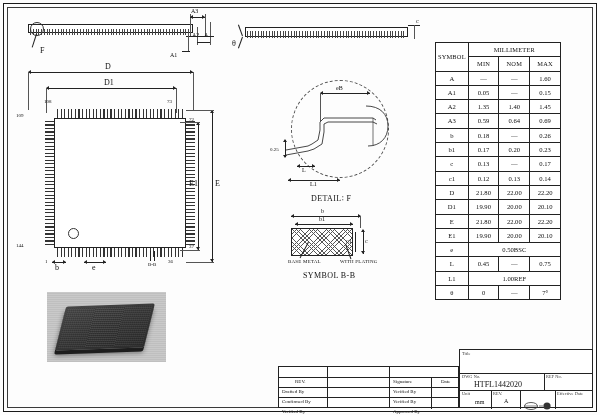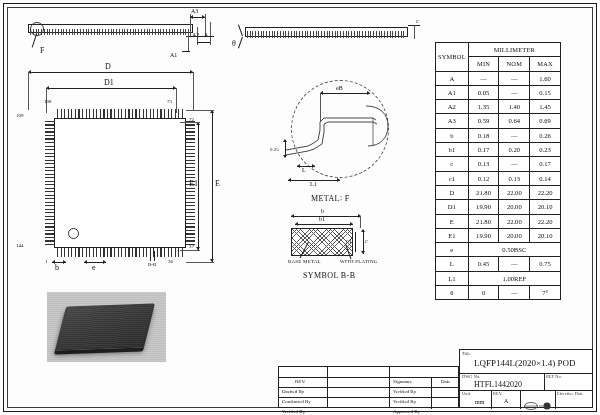--- a/index.html
+++ b/index.html
@@ -467,21 +467,21 @@
     <div class="dim-arrow ar-d" style="left:283px;top:155px;"></div>
 
     <div class="hl" style="left:297px;top:166px;width:18px;"></div>
     <div class="dim-arrow ar-l" style="left:297px;top:164px;"></div>
     <div class="dim-arrow ar-r" style="left:312px;top:164px;"></div>
     <div class="lbl lbl-sm" style="left:302px;top:167px;">L</div>
     <div class="hl" style="left:288px;top:180px;width:52px;"></div>
     <div class="dim-arrow ar-l" style="left:288px;top:178px;"></div>
     <div class="dim-arrow ar-r" style="left:337px;top:178px;"></div>
     <div class="lbl lbl-sm" style="left:310px;top:181px;">L1</div>
-    <div class="lbl lbl-md" style="left:311px;top:195px;letter-spacing:.4px;">METAL∶ F</div>
+    <div class="lbl lbl-md" style="left:311px;top:195px;letter-spacing:.4px;">DETAIL∶ F</div>
   </div>
 
   <div>
     <div id="sec-rect"></div>
 
     <div class="hl" style="left:291px;top:216px;width:70px;"></div>
     <div class="dim-arrow ar-l" style="left:291px;top:214px;"></div>
     <div class="dim-arrow ar-r" style="left:358px;top:214px;"></div>
     <div class="vl-thin" style="left:360px;top:216px;height:12px;"></div>
     <div class="lbl lbl-sm" style="left:321px;top:208px;">b</div>
@@ -640,21 +640,20 @@
 
   <div id="title-block">
     <div class="hl" style="left:0;top:23px;width:100%;"></div>
     <div class="hl" style="left:0;top:40px;width:100%;"></div>
     <div class="vl" style="left:84px;top:23px;height:17px;"></div>
     <div class="vl" style="left:31px;top:40px;height:19px;"></div>
     <div class="vl" style="left:60px;top:40px;height:19px;"></div>
     <div class="vl" style="left:95px;top:40px;height:19px;"></div>
 
     <div class="tb-cap" style="left:2px;top:1px;">Title</div>
-    <div class="tb-val" style="left:14px;top:8px;font-size:9px;">LQFP144L(2020×1.4)  POD</div>
 
     <div class="tb-cap" style="left:2px;top:24px;">DWG No.</div>
     <div class="tb-val" style="left:14px;top:30px;font-size:8px;">HTFL1442020</div>
     <div class="tb-cap" style="left:86px;top:24px;">REF No.</div>
     <div class="tb-val" style="left:88px;top:30px;font-size:7px;"></div>
 
     <div class="tb-cap" style="left:2px;top:41px;">Unit</div>
     <div class="tb-val" style="left:15px;top:49px;font-size:6px;">mm</div>
     <div class="tb-cap" style="left:33px;top:41px;">REV.</div>
     <div class="tb-val" style="left:44px;top:48px;font-size:6px;">A</div>

